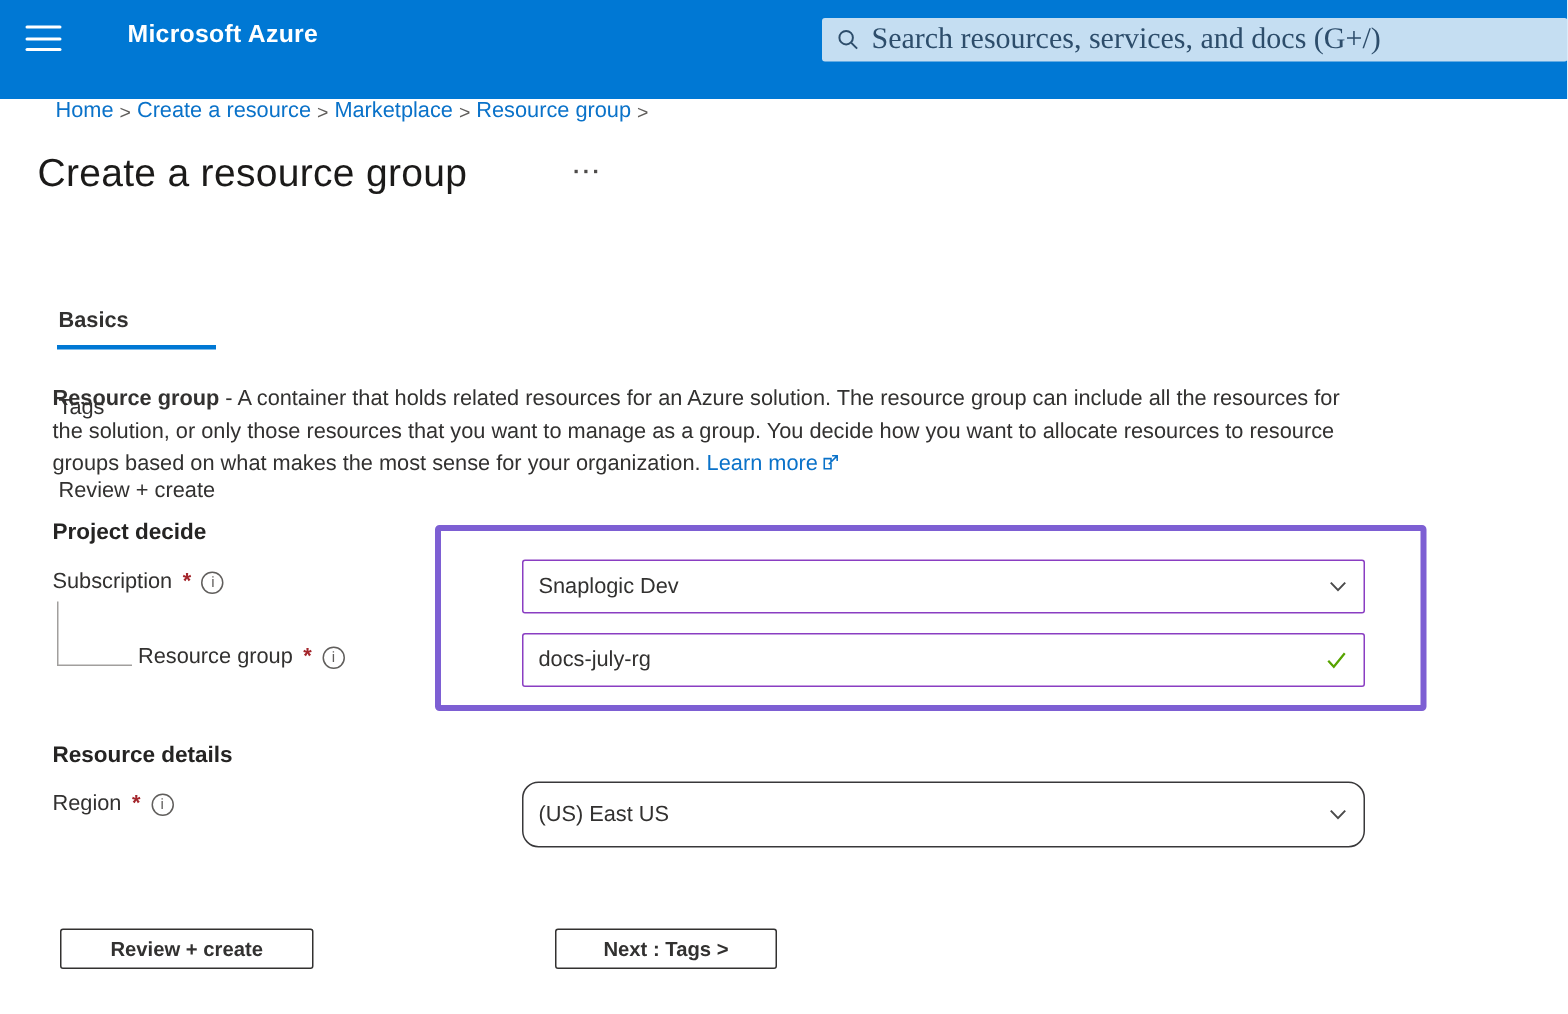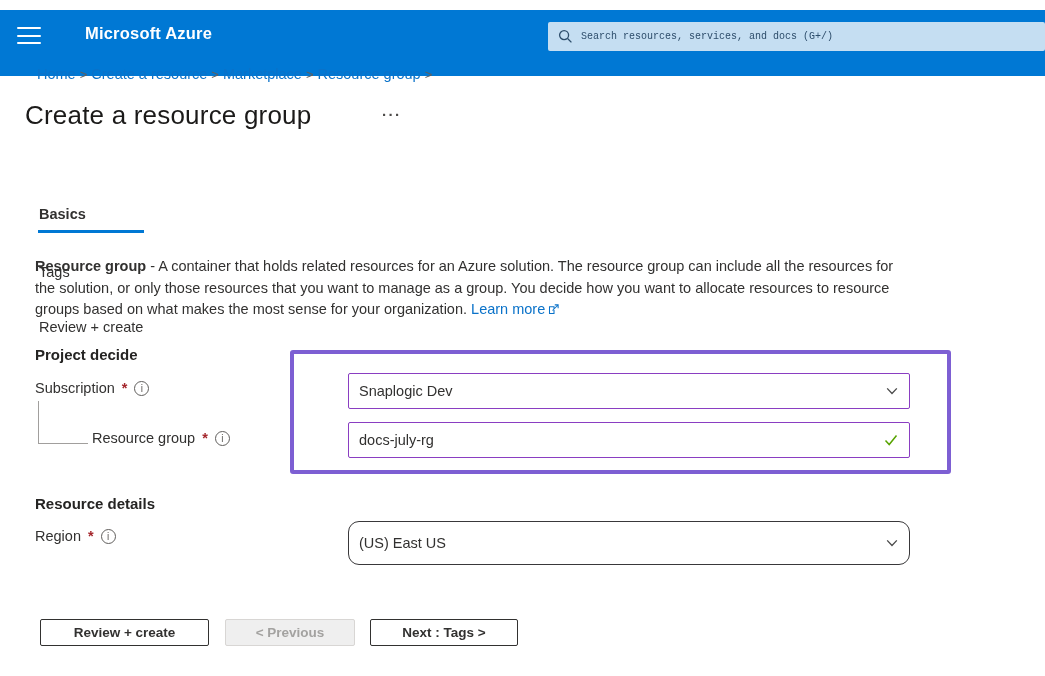--- a/index.html
+++ b/index.html
@@ -1,27 +1,27 @@
 <!DOCTYPE html>
 <html><head>
 <meta charset="utf-8">
 <style>
   * { margin:0; padding:0; box-sizing:border-box; }
   html,body { background:#ffffff; }
   body { font-family:"Liberation Sans", sans-serif; }
   .page { position:relative; width:1045px; height:676px; background:#fff; overflow:hidden; }
 
   
-  .topbar { position:absolute; left:0; top:10px; width:1045px; height:66px; background:#0078d4; }
+  .topbar { position:absolute; left:0; top:0; width:1045px; height:66px; background:#0078d4; }
   .hamburger { position:absolute; left:17px; top:17px; width:24px; height:17px; display:flex; flex-direction:column; justify-content:space-between; cursor:pointer; }
   .hamburger span { display:block; height:2px; background:#fff; border-radius:1px; }
   .brand { position:absolute; left:85px; top:14px; color:#fff; font-size:16.5px; font-weight:bold; letter-spacing:.2px; }
   .searchbox { position:absolute; left:548px; top:12px; right:0; height:29px; background:#c5def2; border-radius:2px; display:flex; align-items:center; padding-left:10px; }
   .searchbox svg { flex:0 0 auto; margin-right:8px; }
-  .searchbox input { border:none; outline:none; background:transparent; font-family:Liberation Mono, monospace; font-size:10px; color:#be185d; width:420px; }
+  .searchbox input { border:none; outline:none; background:transparent; font-family:Liberation Serif, serif; font-size:20px; color:#be185d; width:420px; }
   .searchbox input::placeholder { color:#2d4d6b; opacity:1; }
 
   
   .breadcrumb { position:absolute; left:37px; top:66px; font-size:14.5px; display:flex; align-items:center; gap:4px; }
   .breadcrumb a { color:#0a72c9; text-decoration:none; cursor:pointer; }
   .breadcrumb .sep { color:#605e5c; font-size:13px; }
 
   
   .page-title { position:absolute; left:25px; top:100px; font-size:26px; font-weight:normal; color:#1b1a19; letter-spacing:.2px; }
   .title-ellipsis { position:absolute; left:382px; top:106px; color:#4d4b49; font-size:15px; letter-spacing:1.5px; font-weight:bold; cursor:pointer; }
@@ -152,16 +152,15 @@
   </div>
 
   <div class="field field-dark" style="top:521px; height:44px;border-radius:11px;">
     <span class="grow">(US) East US</span>
     <svg width="14" height="14" viewBox="0 0 16 16">
       <path d="M2.5 5 L8 10.8 L13.5 5" fill="none" stroke="#4a4a4a" stroke-width="1.5"></path>
     </svg>
   </div>
 
   <button id="btn-review" class="btn btn-outline">Review + create</button>
-  <button id="btn-prev" class="btn btn-disabled">&lt; Previous</button>
   <button id="btn-next" class="btn btn-outline">Next : Tags &gt;</button>
 
 </div>
 
 </body></html>

